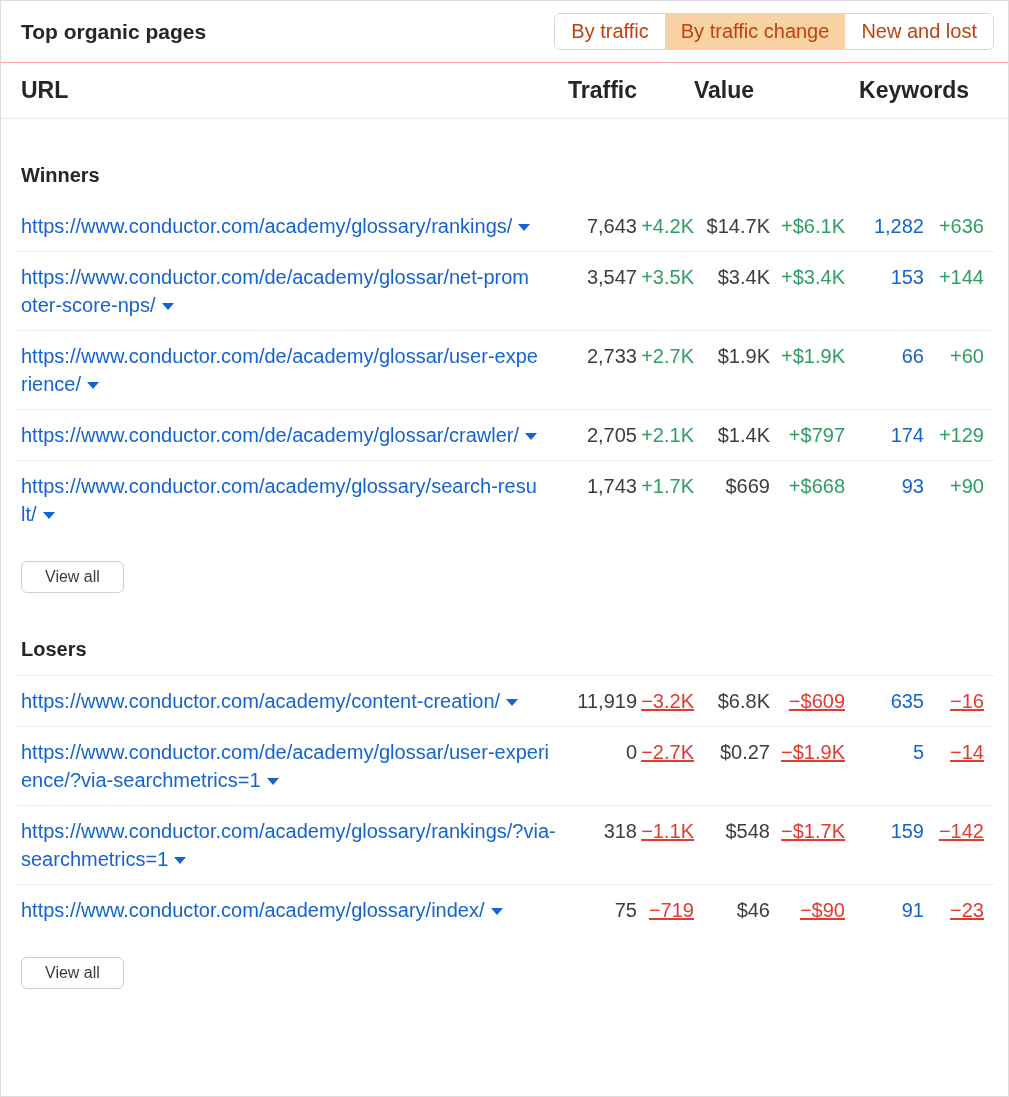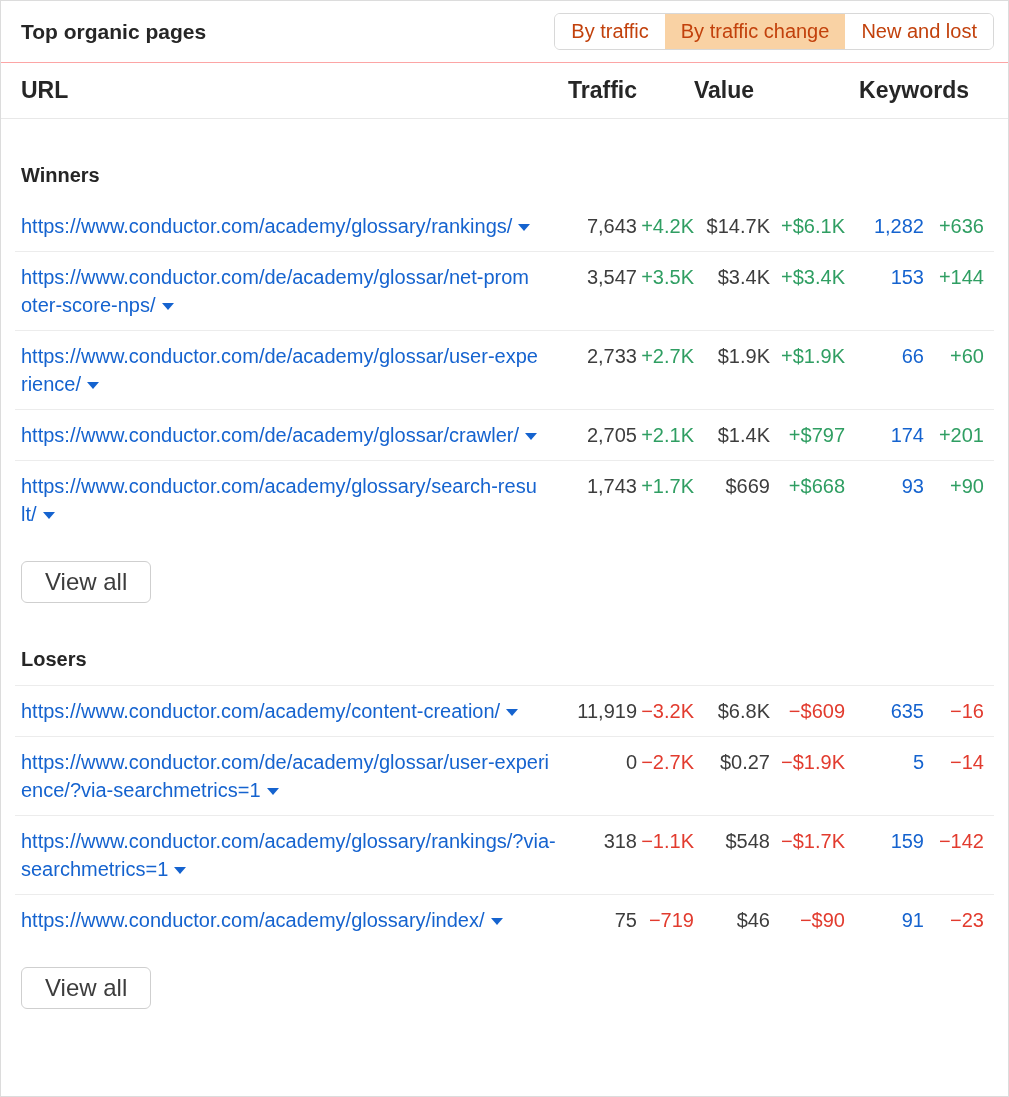--- a/index.html
+++ b/index.html
@@ -74,27 +74,27 @@
     border-right: 6px solid transparent;
     border-top: 7px solid var(--link, #1563cf);
     margin-left: 6px; vertical-align: middle;
     cursor: pointer;
   }
 
   .num { text-align: right; color: #3d3d3d; white-space: nowrap; }
   .kw-link { color: var(--link, #1563cf); cursor: pointer; }
   .chg { text-align: right; white-space: nowrap; }
   .chg.pos { color: var(--pos, #2f9e62); }
-  .chg.neg { color: var(--neg, #e23b2e); }
+  .chg.neg { color: var(--neg, #e23b2e); text-decoration: underline; }
 
   .view-all {
     font-family: "Liberation Sans", sans-serif;
     display: inline-block;
     margin: 22px 0 0 20px;
-    font-size: 24px; color: #3c3c3c;
+    font-size: 16px; color: #3c3c3c;
     background: #fff;
     border: 1px solid #cfcfcf;
     border-radius: 6px;
     padding: 6px 23px;
     cursor: pointer;
   }
 </style>
 </head>
 <body>
 
@@ -147,21 +147,21 @@
             <div class="num kw-link">66</div>
             <div class="chg pos">+60</div>
           </div>
           <div class="grid-row row">
             <div class="url-cell"><a class="url-link">https://www.conductor.com/de/academy/glossar/crawler/</a><span class="caret"></span></div>
             <div class="num">2,705</div>
             <div class="chg pos">+2.1K</div>
             <div class="num">$1.4K</div>
             <div class="chg pos">+$797</div>
             <div class="num kw-link">174</div>
-            <div class="chg pos">+201</div>
+            <div class="chg pos">+129</div>
           </div>
           <div class="grid-row row">
             <div class="url-cell"><a class="url-link">https://www.conductor.com/academy/glossary/search-result/</a><span class="caret"></span></div>
             <div class="num">1,743</div>
             <div class="chg pos">+1.7K</div>
             <div class="num">$669</div>
             <div class="chg pos">+$668</div>
             <div class="num kw-link">93</div>
             <div class="chg pos">+90</div>
           </div>

